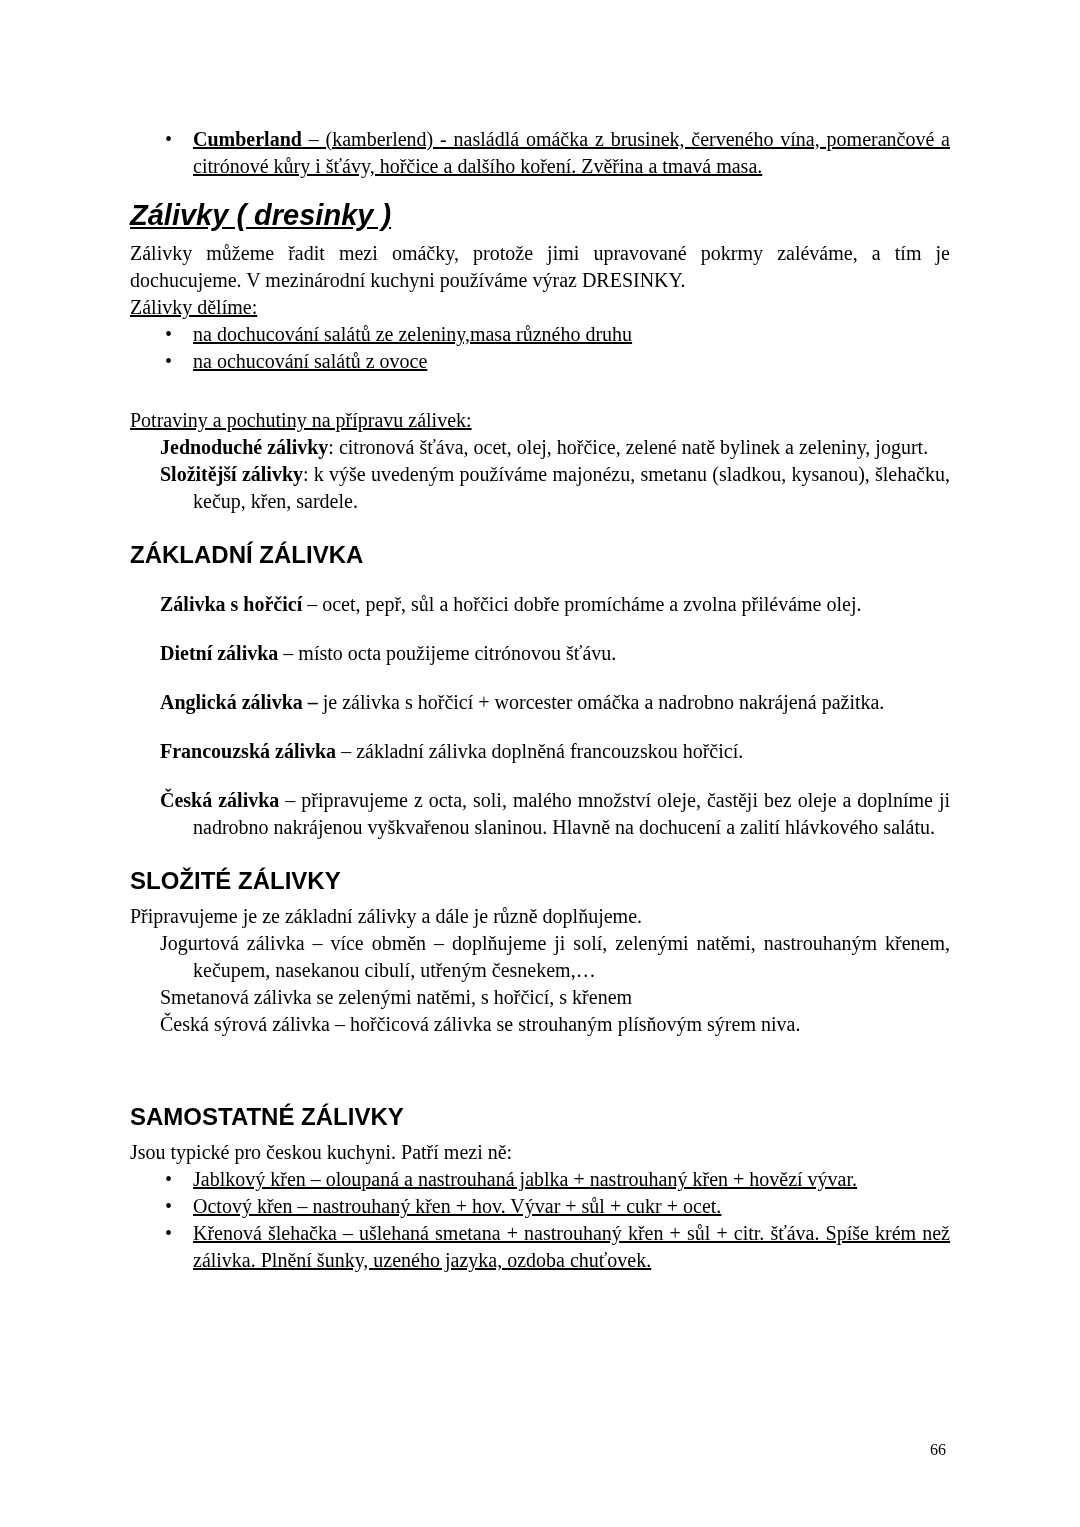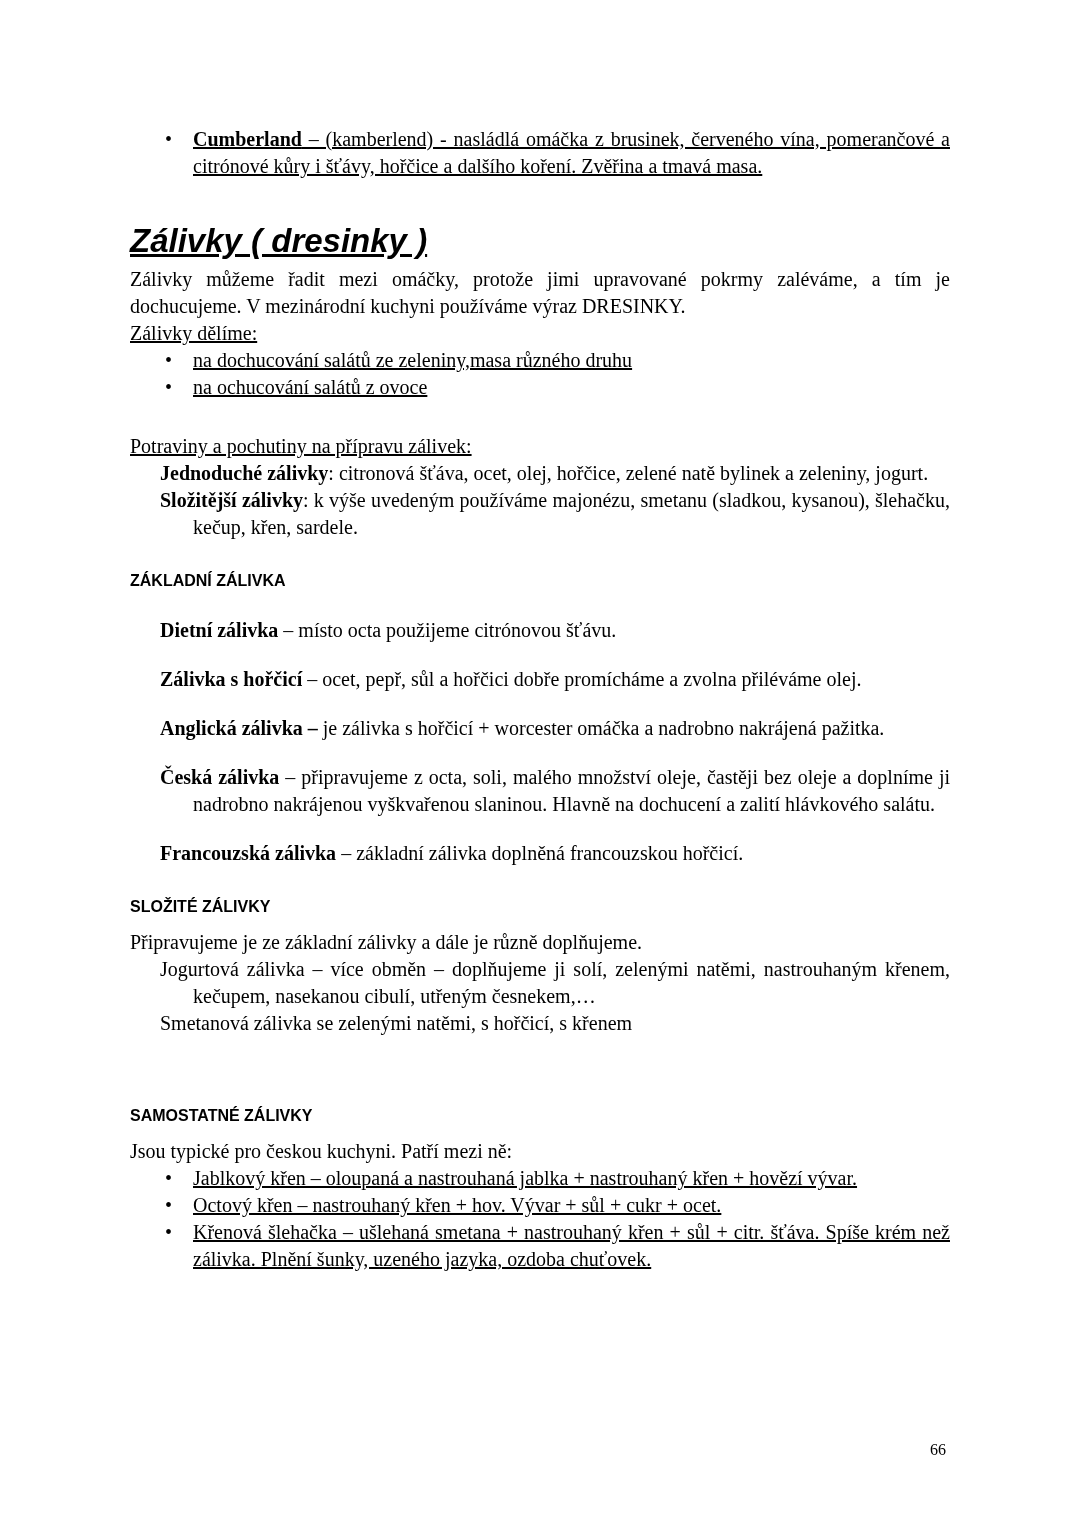--- a/index.html
+++ b/index.html
@@ -23,30 +23,30 @@
   .bullet-item .marker { flex: 0 0 28px; }
   .bullet-item .btext { flex: 1; text-decoration: underline; }
 
   .hang { padding-left: 63px; text-indent: -33px; }
   .indent { padding-left: 30px; }
 
   .ul-label { text-decoration: underline; }
 
   .h-title {
     font-family: "Liberation Sans", sans-serif;
-    font-size: 33px;
+    font-size: 29px;
     font-weight: bold;
     font-style: italic;
     text-decoration: underline;
-    margin: 46px 0 10px 0;
+    margin: 20px 0 10px 0;
     line-height: 30px;
   }
   .h-sans {
     font-family: "Liberation Sans", sans-serif;
-    font-size: 16px;
+    font-size: 24px;
     font-weight: bold;
     margin: 26px 0 8px 0;
     line-height: 28px;
   }
   .h-sans.big-gap { margin-top: 65px; }
 
   .variant { margin-top: 22px; }
   .gap-top { margin-top: 32px; }
   .cumberland { margin-bottom: 0; }
 
@@ -84,36 +84,37 @@
 
   <p class="ul-label gap-top">Potraviny a pochutiny na přípravu zálivek:</p>
 
   <p class="hang just"><strong>Jednoduché zálivky</strong><span>: citronová šťáva, ocet, olej, hořčice, zelené natě bylinek a zeleniny, jogurt.</span></p>
 
   <p class="hang just"><strong>Složitější zálivky</strong><span>: k výše uvedeným používáme majonézu, smetanu (sladkou, kysanou), šlehačku, kečup, křen, sardele.</span></p>
 
   <h2 class="h-sans">ZÁKLADNÍ ZÁLIVKA</h2>
 
 
+  <p class="variant hang just"><strong>Zálivka s hořčicí</strong><span> – ocet, pepř, sůl a hořčici dobře promícháme a zvolna přiléváme olej.</span></p>
+
   <p class="variant hang just"><strong>Dietní zálivka</strong><span> – místo octa použijeme citrónovou šťávu.</span></p>
-
-  <p class="variant hang just"><strong>Zálivka s hořčicí</strong><span> – ocet, pepř, sůl a hořčici dobře promícháme a zvolna přiléváme olej.</span></p>
 
   <p class="variant hang just"><strong>Anglická zálivka –</strong><span> je zálivka s hořčicí + worcester omáčka a nadrobno nakrájená pažitka.</span></p>
 
+  <p class="variant hang just"><strong>Francouzská zálivka</strong><span> – základní zálivka doplněná francouzskou hořčicí.</span></p>
+
   <p class="variant hang just"><strong>Česká zálivka</strong><span> – připravujeme z octa, soli, malého množství oleje, častěji bez oleje a doplníme ji nadrobno nakrájenou vyškvařenou slaninou. Hlavně na dochucení a zalití hlávkového salátu.</span></p>
-
-  <p class="variant hang just"><strong>Francouzská zálivka</strong><span> – základní zálivka doplněná francouzskou hořčicí.</span></p>
 
   <h2 class="h-sans">SLOŽITÉ ZÁLIVKY</h2>
 
   <p>Připravujeme je ze základní zálivky a dále je různě doplňujeme.</p>
 
   <p class="hang just">Jogurtová zálivka – více obměn – doplňujeme ji solí, zelenými natěmi, nastrouhaným křenem, kečupem, nasekanou cibulí, utřeným česnekem,…</p>
   <p class="indent">Smetanová zálivka se zelenými natěmi, s hořčicí, s křenem</p>
+  <p class="indent">Česká sýrová zálivka – hořčicová zálivka se strouhaným plísňovým sýrem niva.</p>
 
   <h2 class="h-sans big-gap">SAMOSTATNÉ ZÁLIVKY</h2>
 
   <p>Jsou typické pro českou kuchyni. Patří mezi ně:</p>
 
   <div class="bullet-item">
     <span class="marker">•</span>
     <p class="btext">Jablkový křen – oloupaná a nastrouhaná jablka + nastrouhaný křen + hovězí vývar.</p>
   </div>
   <div class="bullet-item">

